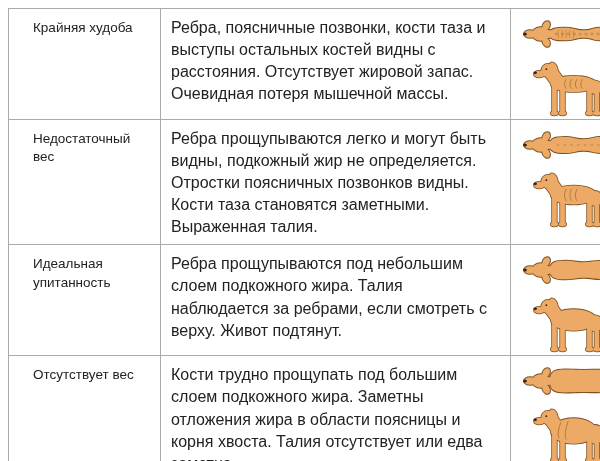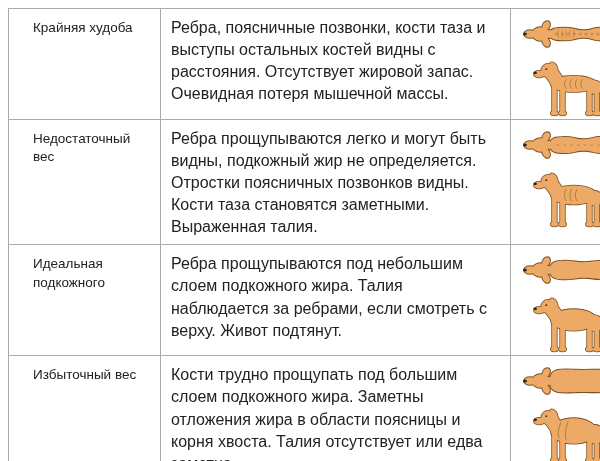--- a/index.html
+++ b/index.html
@@ -159,21 +159,21 @@
                   <ellipse cx="4" cy="23.5" rx="2.6" ry="2.1" fill="#3b2512"></ellipse>
                   <path d="M50,31 q-5,10 0,18" fill="none" stroke="#a9782f" stroke-width="1.3"></path>
                   <path d="M58,31 q-5,10 0,18" fill="none" stroke="#a9782f" stroke-width="1.3"></path>
                   <path d="M66,31 q-5,10 0,18" fill="none" stroke="#a9782f" stroke-width="1.3"></path>
                 </svg>
               </div>
           </div>
         </td>
       </tr>
       <tr class="r2">
-        <td class="c1"><span>Идеальная подкожного</span></td>
+        <td class="c1"><span>Идеальная упитанность</span></td>
         <td class="c2"><span>Ребра прощупываются под небольшим слоем подкожного жира. Талия наблюдается за ребрами, если смотреть с верху. Живот подтянут.</span></td>
         <td class="c3">
           <div class="dogwrap">
             <div class="dog-top">
                 <svg viewBox="0 0 132 52" xmlns="http://www.w3.org/2000/svg">
                   <path d="M112,25 q11,-2.5 17,0.5 q-6,3.5 -17,1.5 Z" fill="none" stroke="#7e5120" stroke-width="2.4" stroke-linejoin="round" stroke-linecap="round"></path>
                   <path d="M34,26 C34,16.65 40,15 52,15 C63,15 64,16.759999999999998 74,16.759999999999998 C84,16.759999999999998 84,15.440000000000001 93,15.440000000000001 C104,15.440000000000001 111,18.396800000000002 113,26 C111,33.6032 104,36.56 93,36.56 C84,36.56 84,35.24 74,35.24 C64,35.24 63,37 52,37 C40,37 34,35.35 34,26 Z" fill="none" stroke="#7e5120" stroke-width="2.4" stroke-linejoin="round" stroke-linecap="round"></path>
                   <polygon points="27,21 38,22 38,30 27,31" fill="none" stroke="#7e5120" stroke-width="2.4" stroke-linejoin="round" stroke-linecap="round"></polygon>
                   <ellipse cx="23" cy="26" rx="10" ry="8" fill="none" stroke="#7e5120" stroke-width="2.4" stroke-linejoin="round" stroke-linecap="round"></ellipse>
                   <ellipse cx="10.5" cy="26" rx="7" ry="4.5" fill="none" stroke="#7e5120" stroke-width="2.4" stroke-linejoin="round" stroke-linecap="round"></ellipse>
@@ -222,21 +222,21 @@
                   <ellipse cx="84.5" cy="83.5" rx="5.5" ry="3.2" fill="#edaa67" stroke="none"></ellipse>
                   <ellipse cx="95.5" cy="83.5" rx="5.5" ry="3.2" fill="#edaa67" stroke="none"></ellipse>
                   <circle cx="20.5" cy="18" r="1.4" fill="#3b2512"></circle>
                   <ellipse cx="4" cy="23.5" rx="2.6" ry="2.1" fill="#3b2512"></ellipse>
                 </svg>
               </div>
           </div>
         </td>
       </tr>
       <tr class="r3">
-        <td class="c1"><span>Избыточный вес</span></td>
+        <td class="c1"><span>Отсутствует вес</span></td>
         <td class="c2"><span>Кости трудно прощупать под большим слоем подкожного жира. Заметны отложения жира в области поясницы и корня хвоста. Талия отсутствует или едва заметна.</span></td>
         <td class="c3">
           <div class="dogwrap">
             <div class="dog-top">
                 <svg viewBox="0 0 132 52" xmlns="http://www.w3.org/2000/svg">
                   <path d="M112,25 q11,-2.5 17,0.5 q-6,3.5 -17,1.5 Z" fill="none" stroke="#7e5120" stroke-width="2.4" stroke-linejoin="round" stroke-linecap="round"></path>
                   <path d="M34,26 C34,14.525 40,12.5 52,12.5 C63,12.5 64,12.905000000000001 74,12.905000000000001 C84,12.905000000000001 84,12.77 93,12.77 C104,12.77 111,16.4744 113,26 C111,35.5256 104,39.230000000000004 93,39.230000000000004 C84,39.230000000000004 84,39.095 74,39.095 C64,39.095 63,39.5 52,39.5 C40,39.5 34,37.475 34,26 Z" fill="none" stroke="#7e5120" stroke-width="2.4" stroke-linejoin="round" stroke-linecap="round"></path>
                   <polygon points="27,21 38,22 38,30 27,31" fill="none" stroke="#7e5120" stroke-width="2.4" stroke-linejoin="round" stroke-linecap="round"></polygon>
                   <ellipse cx="23" cy="26" rx="10" ry="8" fill="none" stroke="#7e5120" stroke-width="2.4" stroke-linejoin="round" stroke-linecap="round"></ellipse>
                   <ellipse cx="10.5" cy="26" rx="7" ry="4.5" fill="none" stroke="#7e5120" stroke-width="2.4" stroke-linejoin="round" stroke-linecap="round"></ellipse>

